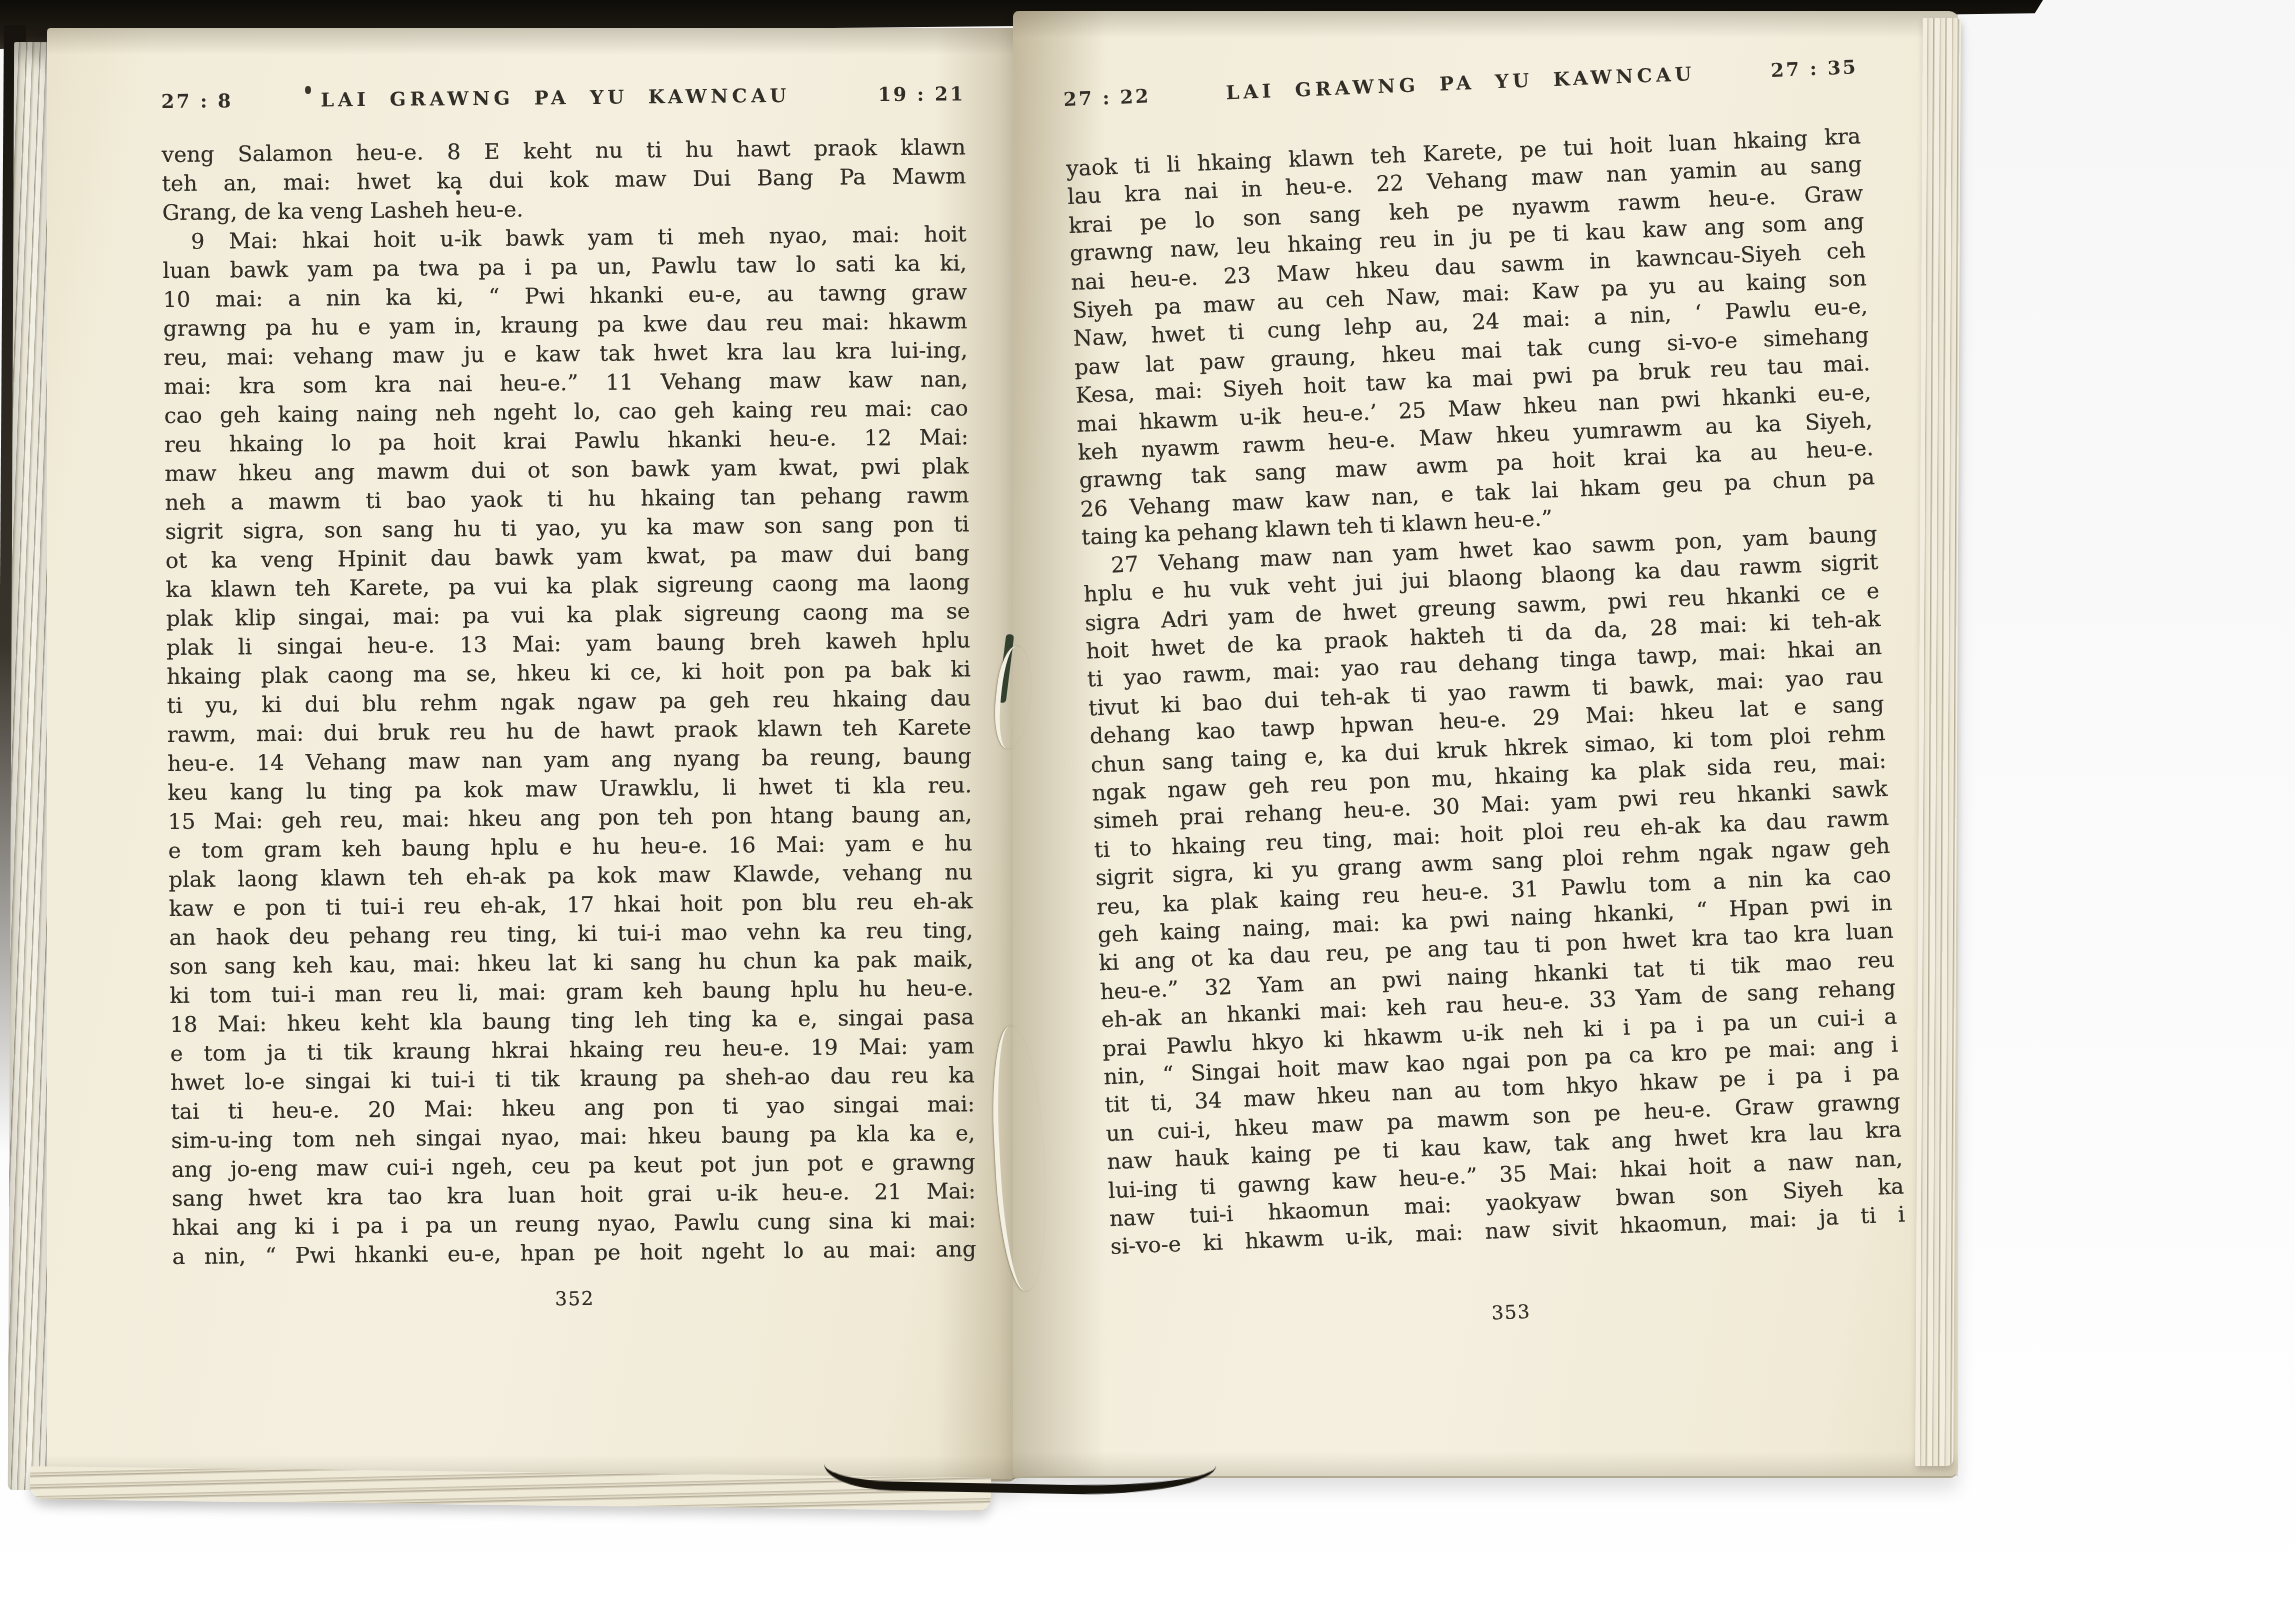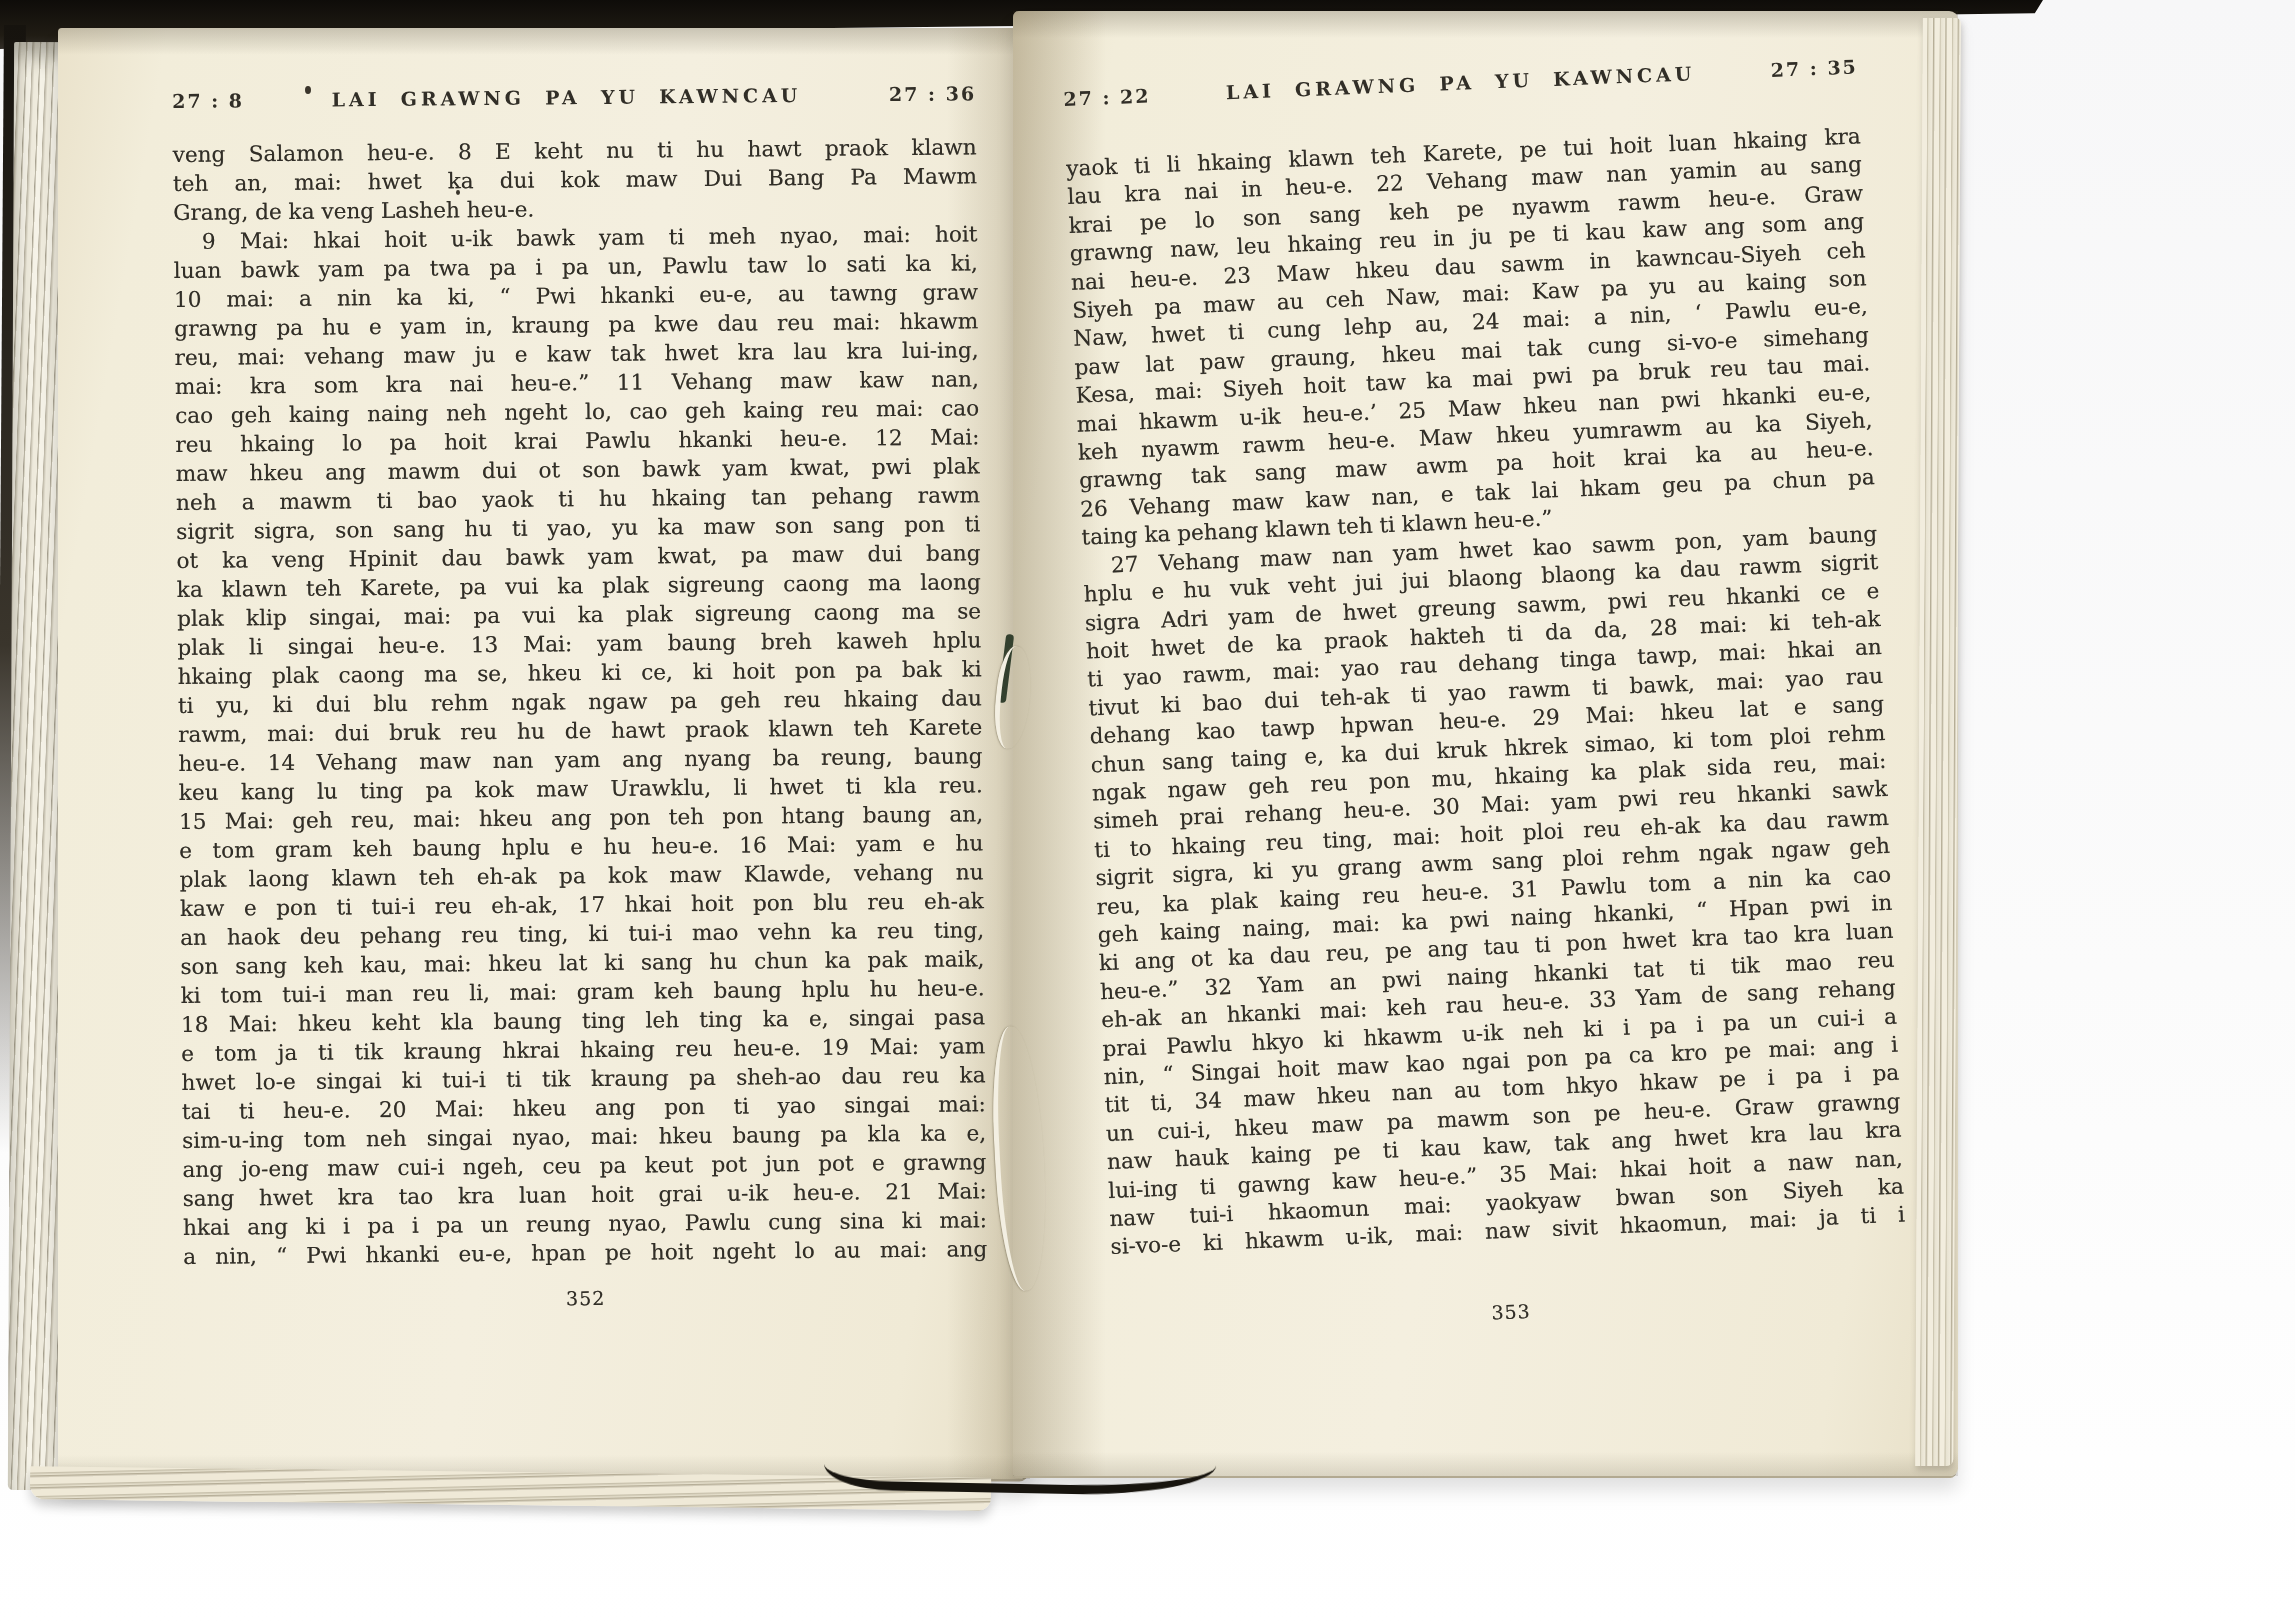--- a/index.html
+++ b/index.html
@@ -57,21 +57,21 @@
     filter: blur(0.5px);
   }
 
   
   .page {
     position: absolute;
     background:
       linear-gradient(100deg, #eae2cb 0%, #f2edda 9%, #f4efdf 52%, #f0ead6 88%, #e7dfc7 100%);
   }
   .page-left {
-    left: 58px; top: 27.5px; width: 972px; height: 1451px;
+    left: 47px; top: 27.5px; width: 972px; height: 1451px;
     border-radius: 3.9px 5.9px 10.8px 4.9px;
     box-shadow: 0 3.9px 0 -1.5px #a59c85, 0 17.7px 20.6px rgba(0,0,0,0.16);
   }
   .page-right {
     left: 1013px; top: 10.8px; width: 945px; height: 1465px;
     border-radius: 5.9px 8.8px 7.8px 2.9px;
     box-shadow: 0 3.4px 0 -1.5px #b2a991, 0 13.7px 18.6px rgba(0,0,0,0.12);
   }
   .shade-gutter-left {
     position: absolute; right: 0; top: 0; bottom: 0; width: 83px;
@@ -143,21 +143,21 @@
   <div class="stack-left"></div>
 
   <div class="page page-left">
     <div class="shade-top"></div>
     <div class="shade-gutter-left"></div>
     <div class="shade-bottom"></div>
     <div class="inner inner-left">
       <div class="header">
         <span class="ref">27 : 8</span>
         <span class="title">LAI GRAWNG PA YU KAWNCAU</span>
-        <span class="ref">27 : 36</span>
+        <span class="ref">19 : 21</span>
       </div>
       <div class="body body-left">
           <div class="line">veng Salamon heu-e.  8 E keht nu ti hu hawt praok klawn</div>
           <div class="line">teh an, mai: hwet ka dui kok maw Dui Bang Pa Mawm</div>
           <div class="line flush">Grang, de ka veng Lasheh heu-e.</div>
           <div class="line indent">9 Mai: hkai hoit u-ik bawk yam ti meh nyao, mai: hoit</div>
           <div class="line">luan bawk yam pa twa pa i pa un, Pawlu taw lo sati ka ki,</div>
           <div class="line">10 mai: a nin ka ki, “ Pwi hkanki eu-e, au tawng graw</div>
           <div class="line">grawng pa hu e yam in, kraung pa kwe dau reu mai: hkawm</div>
           <div class="line">reu, mai: vehang maw ju e kaw tak hwet kra lau kra lui-ing,</div>

